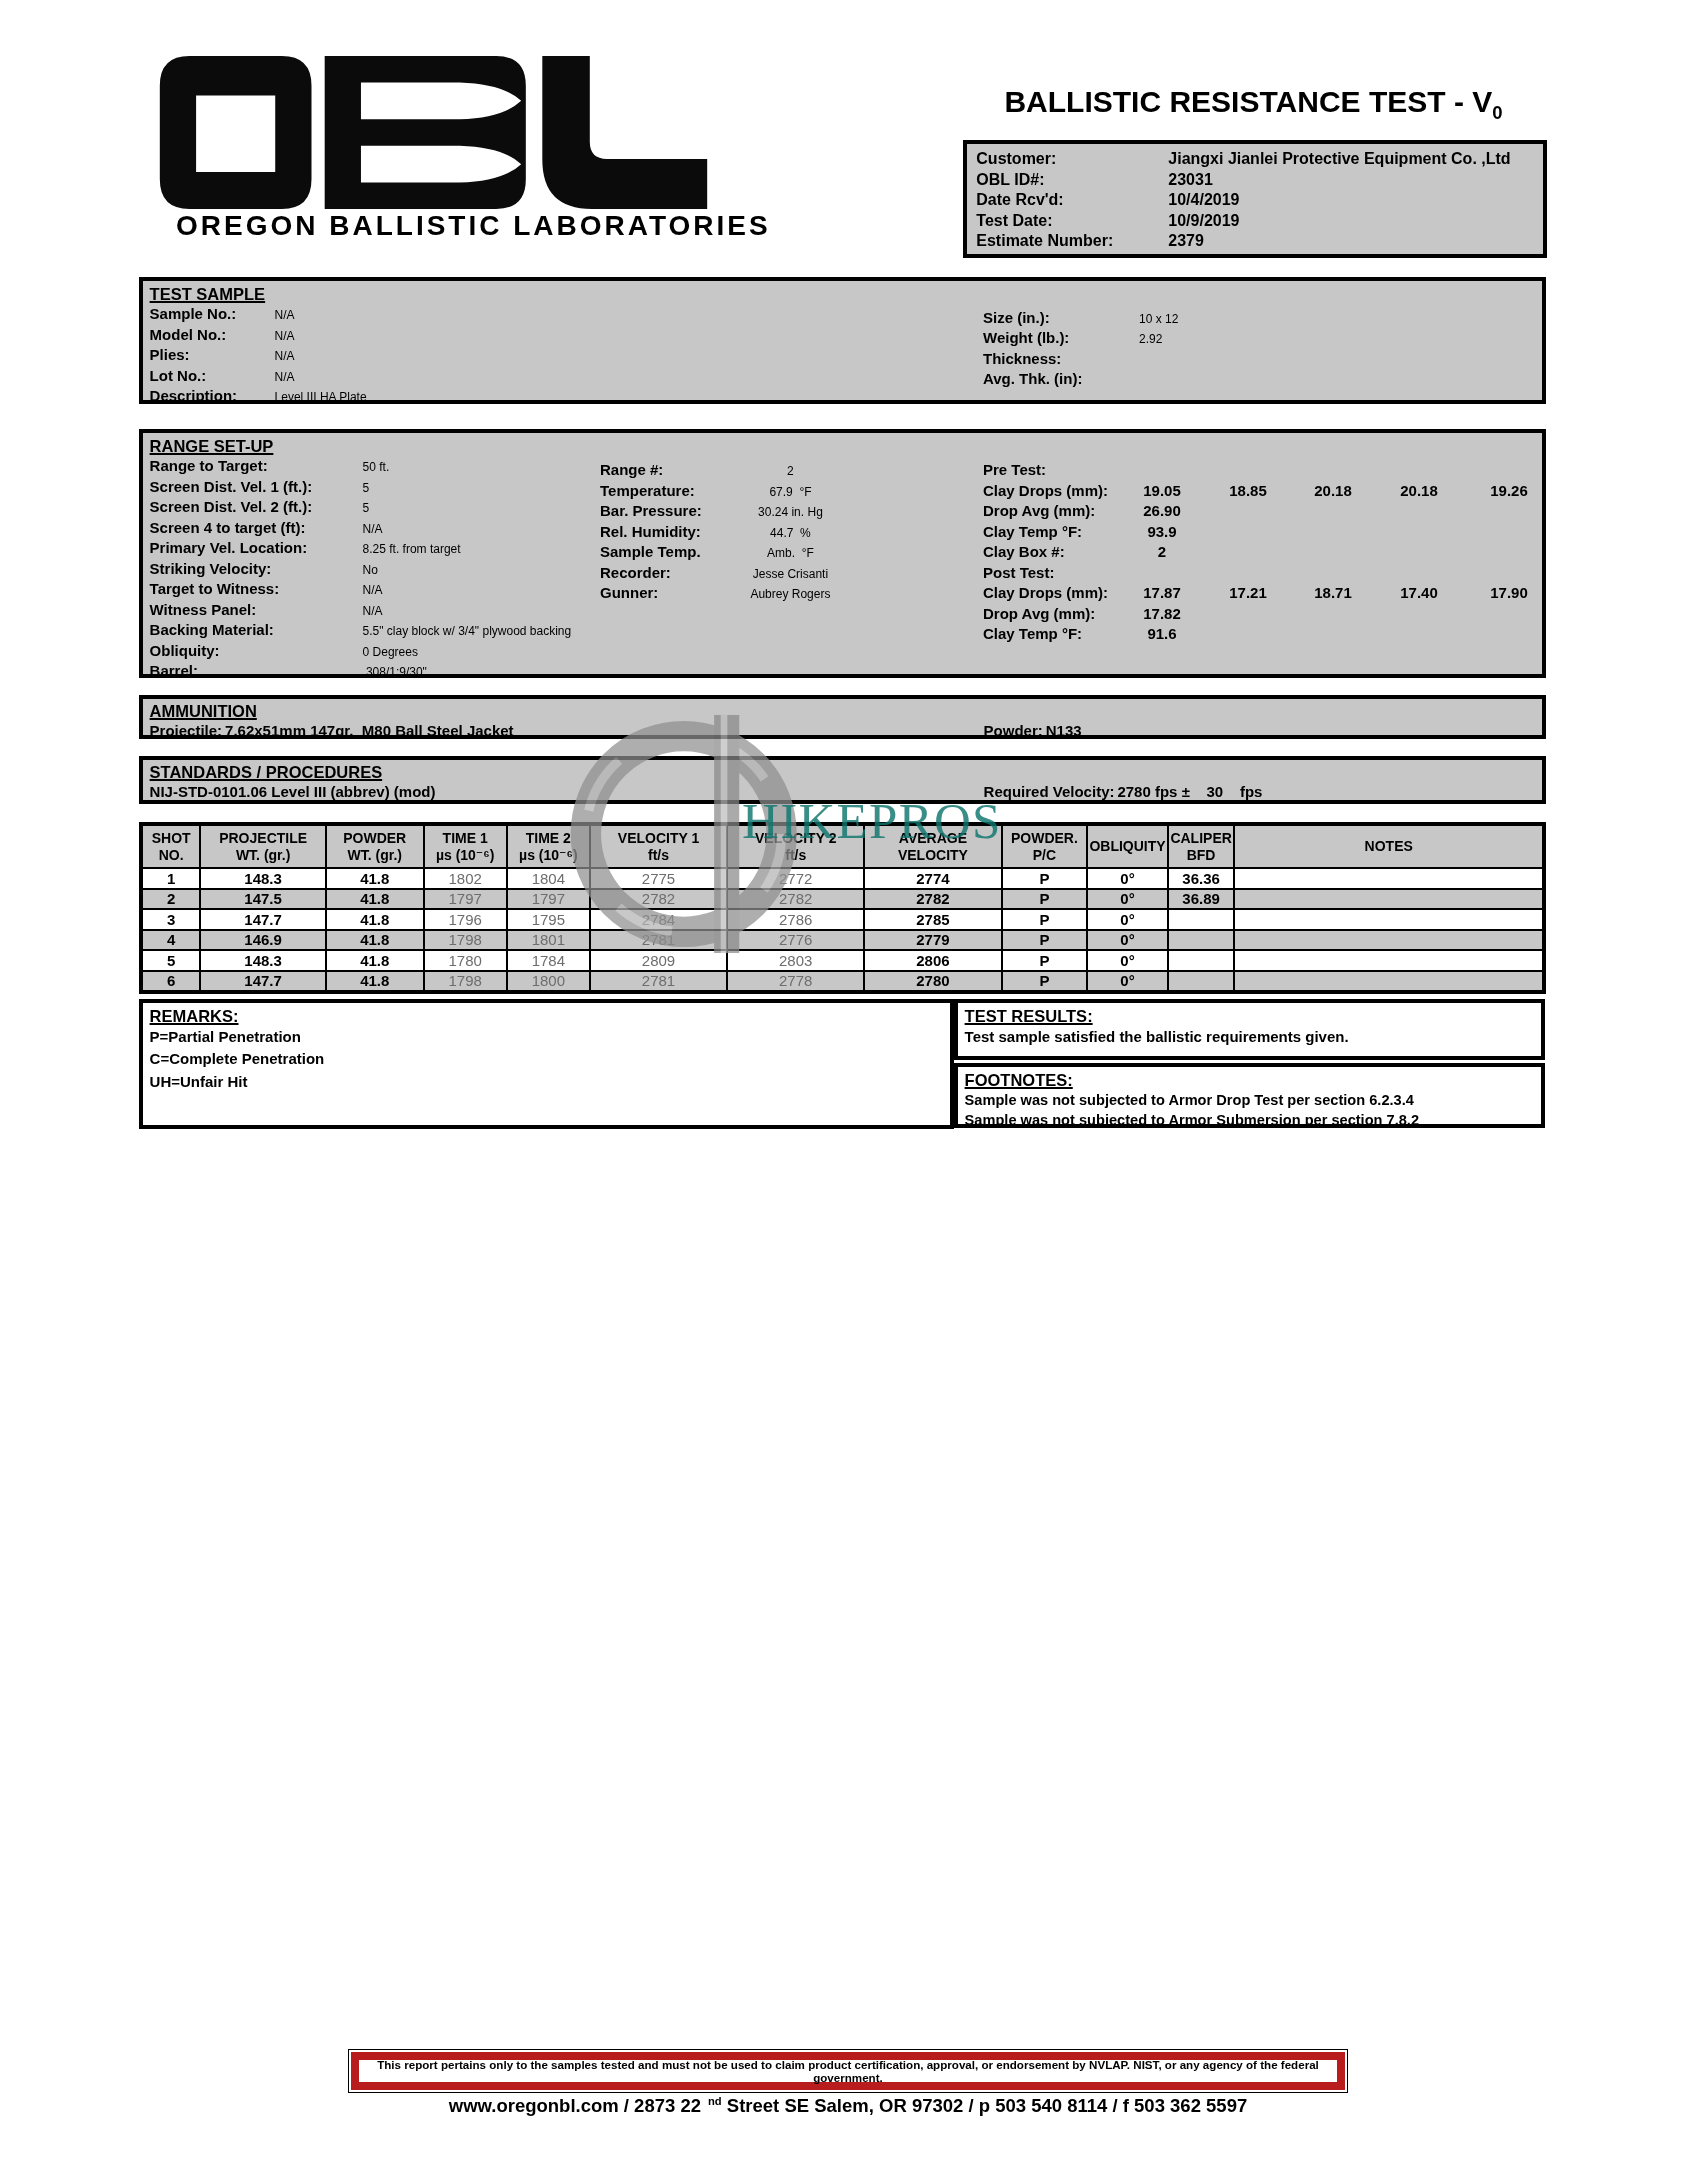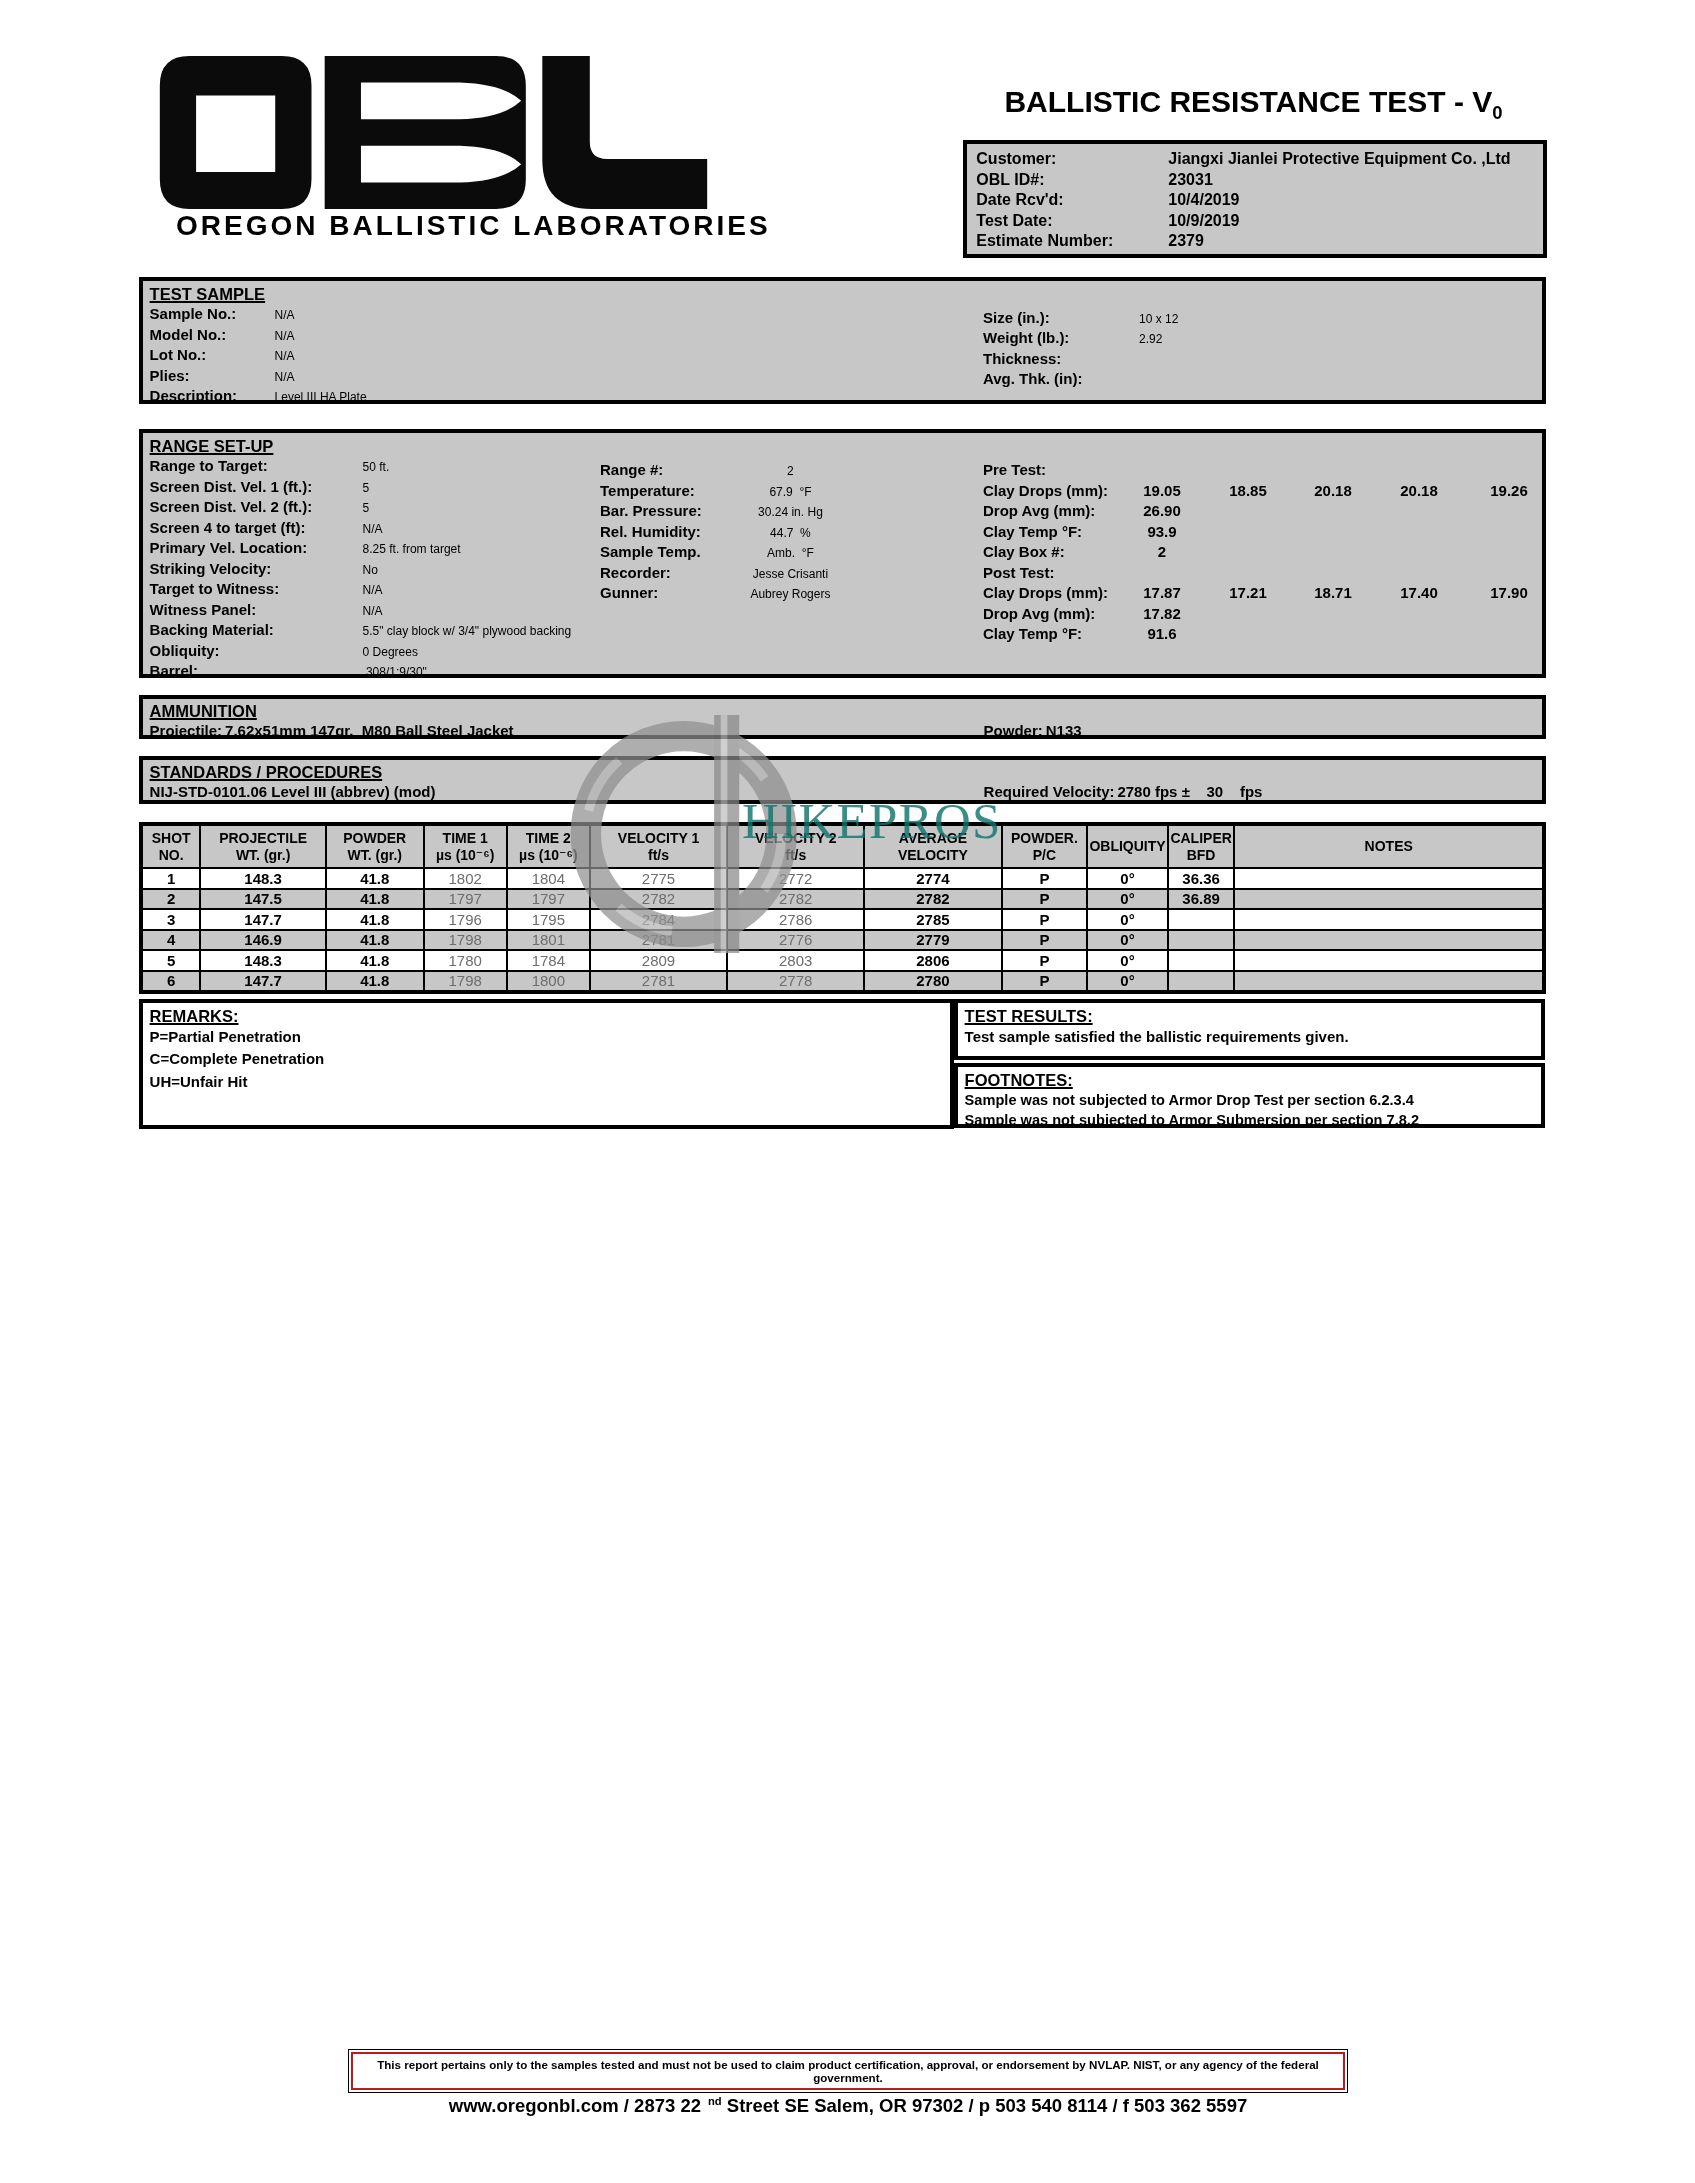--- a/index.html
+++ b/index.html
@@ -65,21 +65,21 @@
   .tr-text{height:21px;line-height:21px;font-weight:bold;font-size:15px;}
   .fn-box{left:954px;top:1063px;width:591px;height:65px;}
   .fn-line{height:20px;line-height:20px;font-weight:bold;font-size:14.6px;}
   
   .wm-emblem{position:absolute;left:566px;top:711px;opacity:.72;z-index:40;pointer-events:none;}
   .wm-text{position:absolute;left:742px;top:785px;z-index:41;pointer-events:none;
            font-family:"Liberation Serif","DejaVu Serif",serif;font-size:51px;line-height:73px;
            color:#0f766e;opacity:.82;letter-spacing:1.3px;}
   
   .disc-box{position:absolute;left:351px;top:2052px;width:994px;height:38px;box-sizing:border-box;
-            border:2px solid #b91c1c;outline:1.3px solid #000;outline-offset:2px;background:#fff;
+            border:8px solid #b91c1c;outline:1.3px solid #000;outline-offset:2px;background:#fff;
             display:flex;align-items:center;justify-content:center;text-align:center;
             font-size:11.6px;font-weight:bold;padding:0 12px;}
   .addr{position:absolute;left:0;top:2095px;width:1696px;text-align:center;
         font-weight:bold;font-size:18.5px;}
   .addr sup{font-size:11.2px;margin-left:7px;}
 </style>
 </head>
 <body>
 
 <div class="page">
@@ -128,25 +128,25 @@
     <div class="ts-left">
         <div class="krow">
         <span class="lbl">Sample No.:</span>
         <span class="val">N/A</span>
       </div>
         <div class="krow">
         <span class="lbl">Model No.:</span>
         <span class="val">N/A</span>
       </div>
         <div class="krow">
+        <span class="lbl">Plies:</span>
+        <span class="val">N/A</span>
+      </div>
+        <div class="krow">
         <span class="lbl">Lot No.:</span>
-        <span class="val">N/A</span>
-      </div>
-        <div class="krow">
-        <span class="lbl">Plies:</span>
         <span class="val">N/A</span>
       </div>
         <div class="krow">
         <span class="lbl">Description:</span>
         <span class="val">Level III HA Plate</span>
       </div>
       </div>
     <div class="ts-right">
         <div class="krow">
         <span class="lbl">Size (in.):</span>

